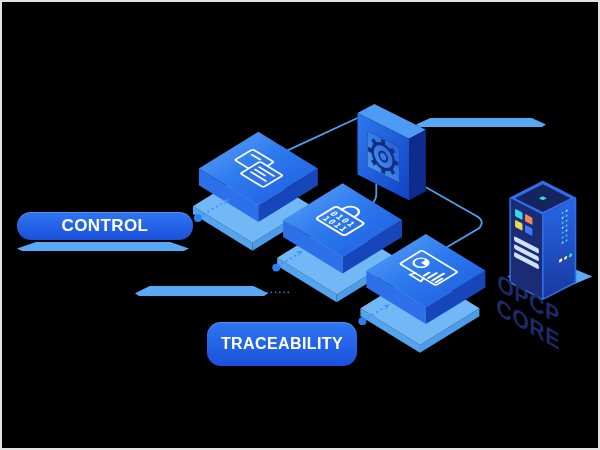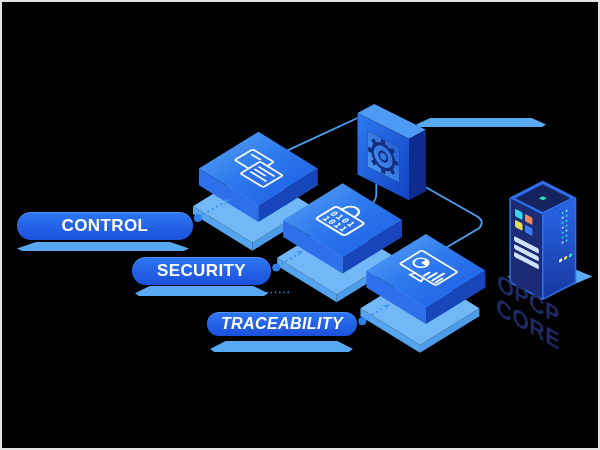--- a/index.html
+++ b/index.html
@@ -16,21 +16,21 @@
     box-shadow:inset 0 1px 0 rgba(255,255,255,.18);
     z-index:5;white-space:nowrap;
   }
   .pill-shadow{
     position:absolute;background:var(--pill_shadow,#57a9f3);z-index:4;
     clip-path:polygon(11% 0,89% 0,100% 72%,97% 100%,3% 100%,0 72%);
     border-radius:3px;
   }
   #pill-control{left:15px;top:210px;width:176px;height:28px;font-size:17px;}
   #pill-security{left:130px;top:255px;width:139px;height:28px;font-size:17px;}
-  #pill-traceability{left:205px;top:310px;width:150px;height:24px;font-size:16px;font-style:italic;}
+  #pill-traceability{left:205px;top:320px;width:150px;height:44px;font-size:16px;}
   #pill-automation{left:410px;top:87px;width:136px;height:27px;font-size:15px;}
   #shadow-control{left:15px;top:240px;width:172px;height:9px;}
   #shadow-security{left:133px;top:284px;width:133px;height:10px;}
   #shadow-traceability{left:208px;top:339px;width:143px;height:11px;}
   #shadow-automation{left:414px;top:116px;width:130px;height:9px;}
   .bin{font-family:"DejaVu Sans Mono",monospace;font-weight:700;}
 </style>
 </head>
 <body>
 
@@ -202,19 +202,18 @@
       <g transform="translate(391,305) rotate(-28)">
         <polygon points="0,0 -7.5,3 -4.8,0 -7.5,-3" fill="#3f96f2"></polygon>
       </g>
     </g>
   </svg>
 
   <div class="pill-shadow" id="shadow-control"></div>
   <div class="pill" id="pill-control">CONTROL</div>
 
   <div class="pill-shadow" id="shadow-security"></div>
-  <div class="pill" id="pill-security">SECURITY</div>
 
   <div class="pill-shadow" id="shadow-traceability"></div>
   <div class="pill" id="pill-traceability">TRACEABILITY</div>
 
   <div class="pill-shadow" id="shadow-automation"></div>
 </div>
 
 </body></html>

